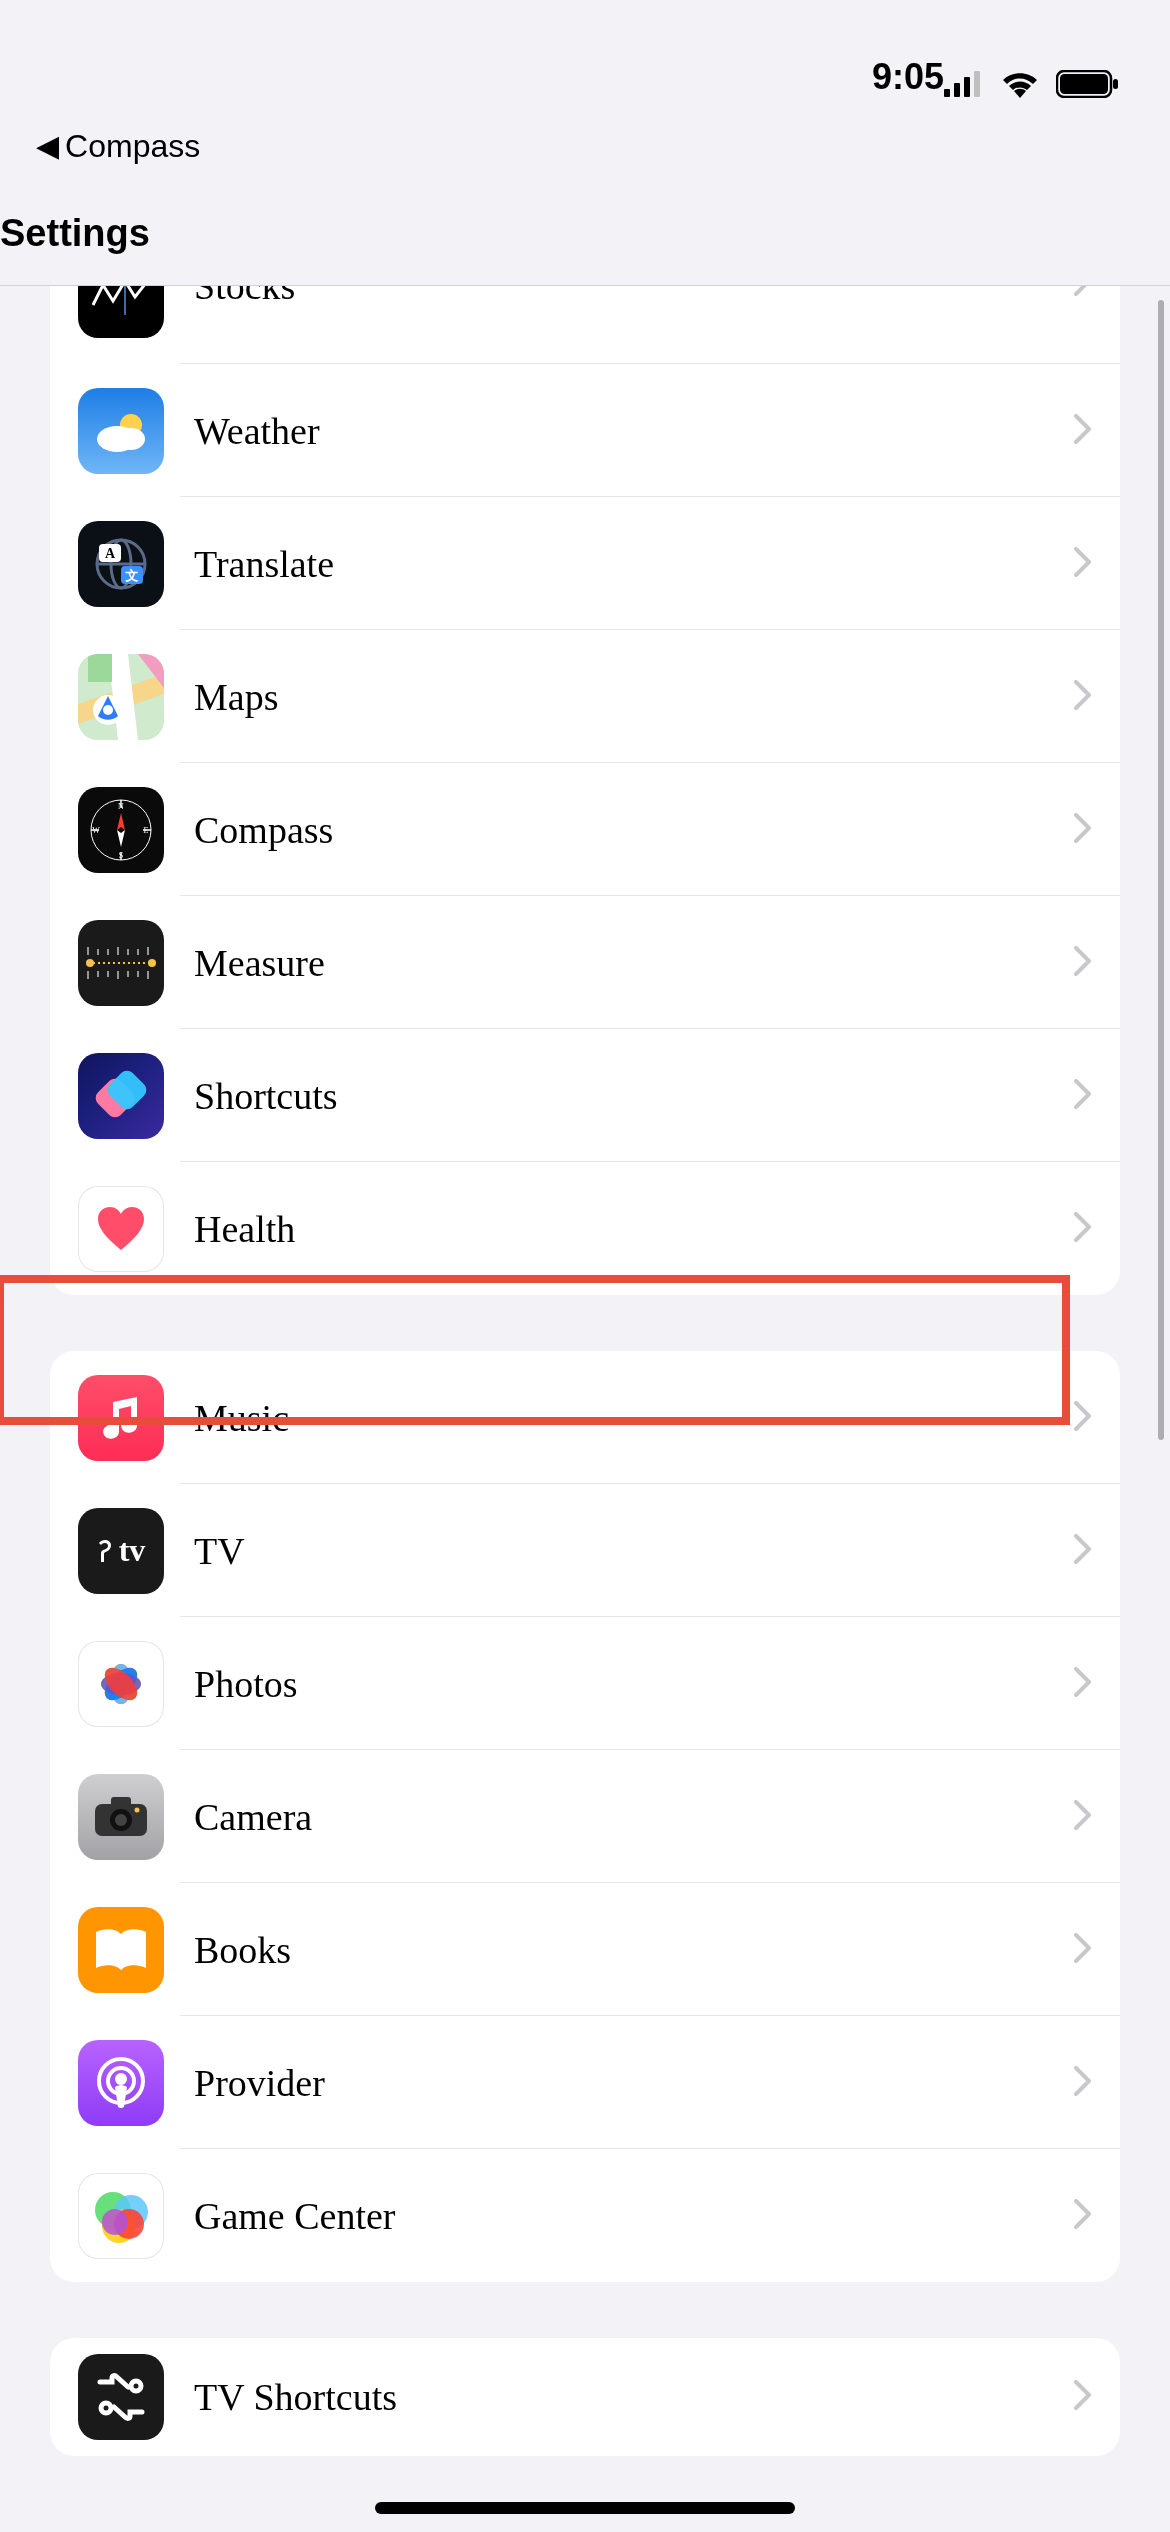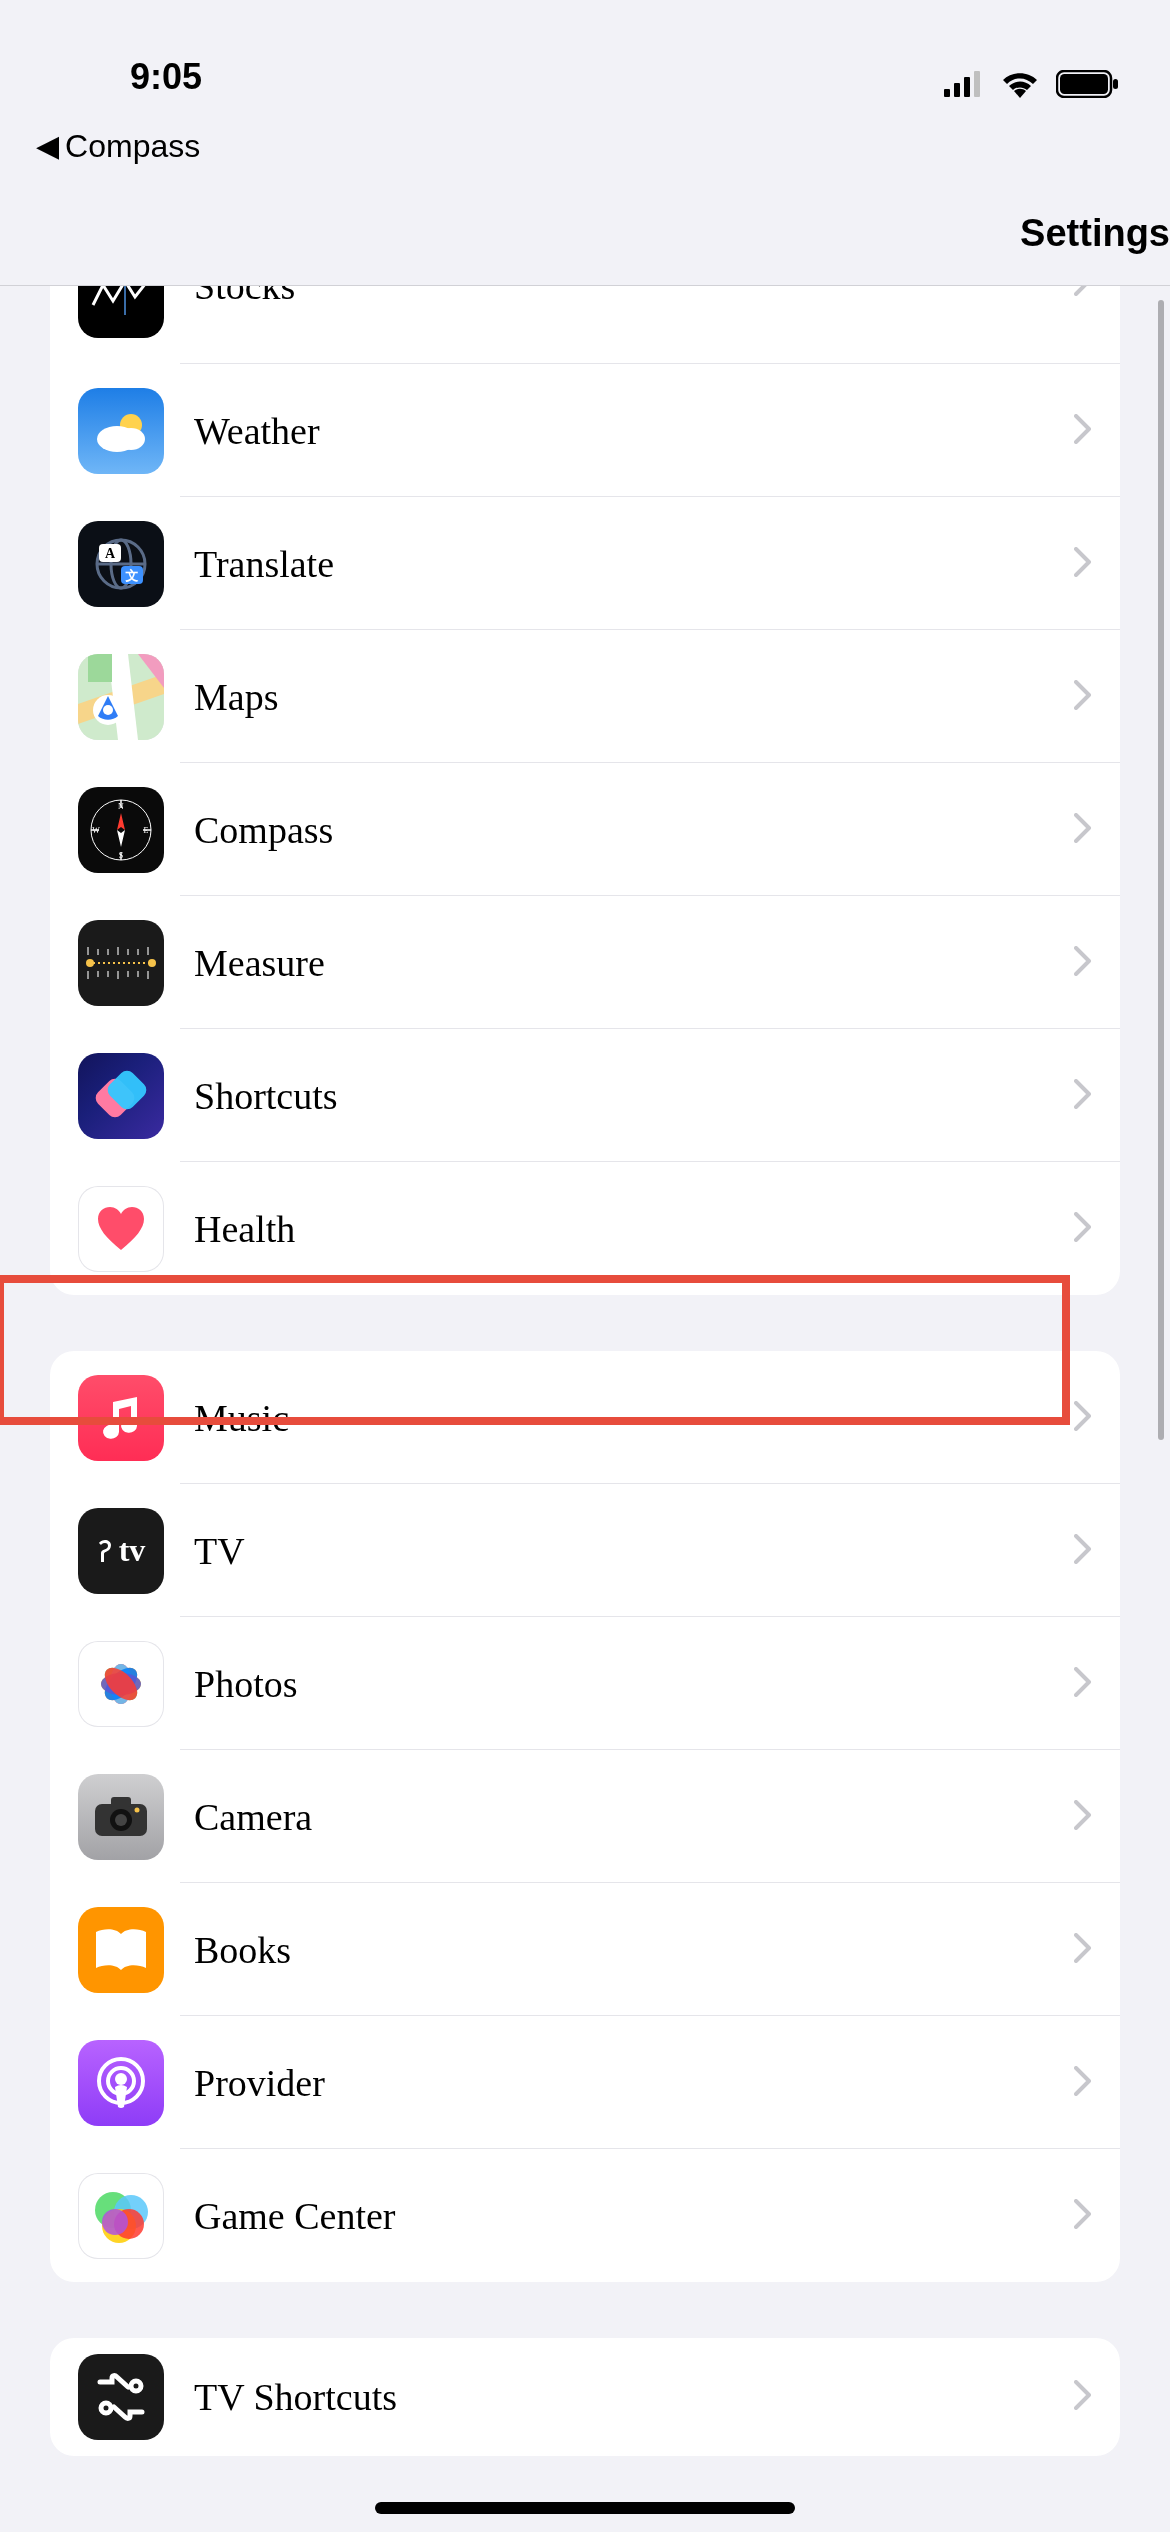--- a/index.html
+++ b/index.html
@@ -1,30 +1,30 @@
 <!DOCTYPE html>
 <html><head>
   <meta charset="utf-8">
   <style>
     * { margin: 0; padding: 0; box-sizing: border-box; }
     html, body { width: 1170px; height: 2532px; font-family: -apple-system, "Helvetica Neue", Arial, sans-serif; background: #f2f2f7; overflow: hidden; }
 
     
-    .status-bar { height: 110px; display: flex; align-items: flex-end; justify-content: space-between; padding: 0 50px 12px 50px; font-weight: 700; font-size: 36px; }
+    .status-bar { height: 110px; display: flex; align-items: flex-end; justify-content: flex-end; padding: 0 50px 12px 68px; font-weight: 700; font-size: 36px; }
     .status-left { padding-left: 80px; }
     .status-right { display: flex; align-items: center; gap: 16px; }
     .cell-icon, .wifi-icon, .batt-icon { display: inline-flex; align-items: center; }
 
     
     .back-row { height: 72px; display: flex; align-items: center; padding-left: 36px; gap: 6px; }
     .back-chevron { font-size: 30px; color: #000; line-height: 1; }
     .back-text { font-size: 32px; color: #000; }
 
     
-    .title-row { text-align: right; padding: 30px 0 30px 0; }
+    .title-row { text-align: left; padding: 30px 0 30px 0; }
     .title { font-size: 38px; font-weight: 700; }
 
     .divider-full { height: 1px; background: #d1d1d6; }
 
     
     .content { padding: 0 50px 0 50px; }
     .group { background: #fff; border-radius: 24px; margin-top: 56px; overflow: hidden; }
     .group.first { margin-top: 0; border-top-left-radius: 0; border-top-right-radius: 0; }
 
     

